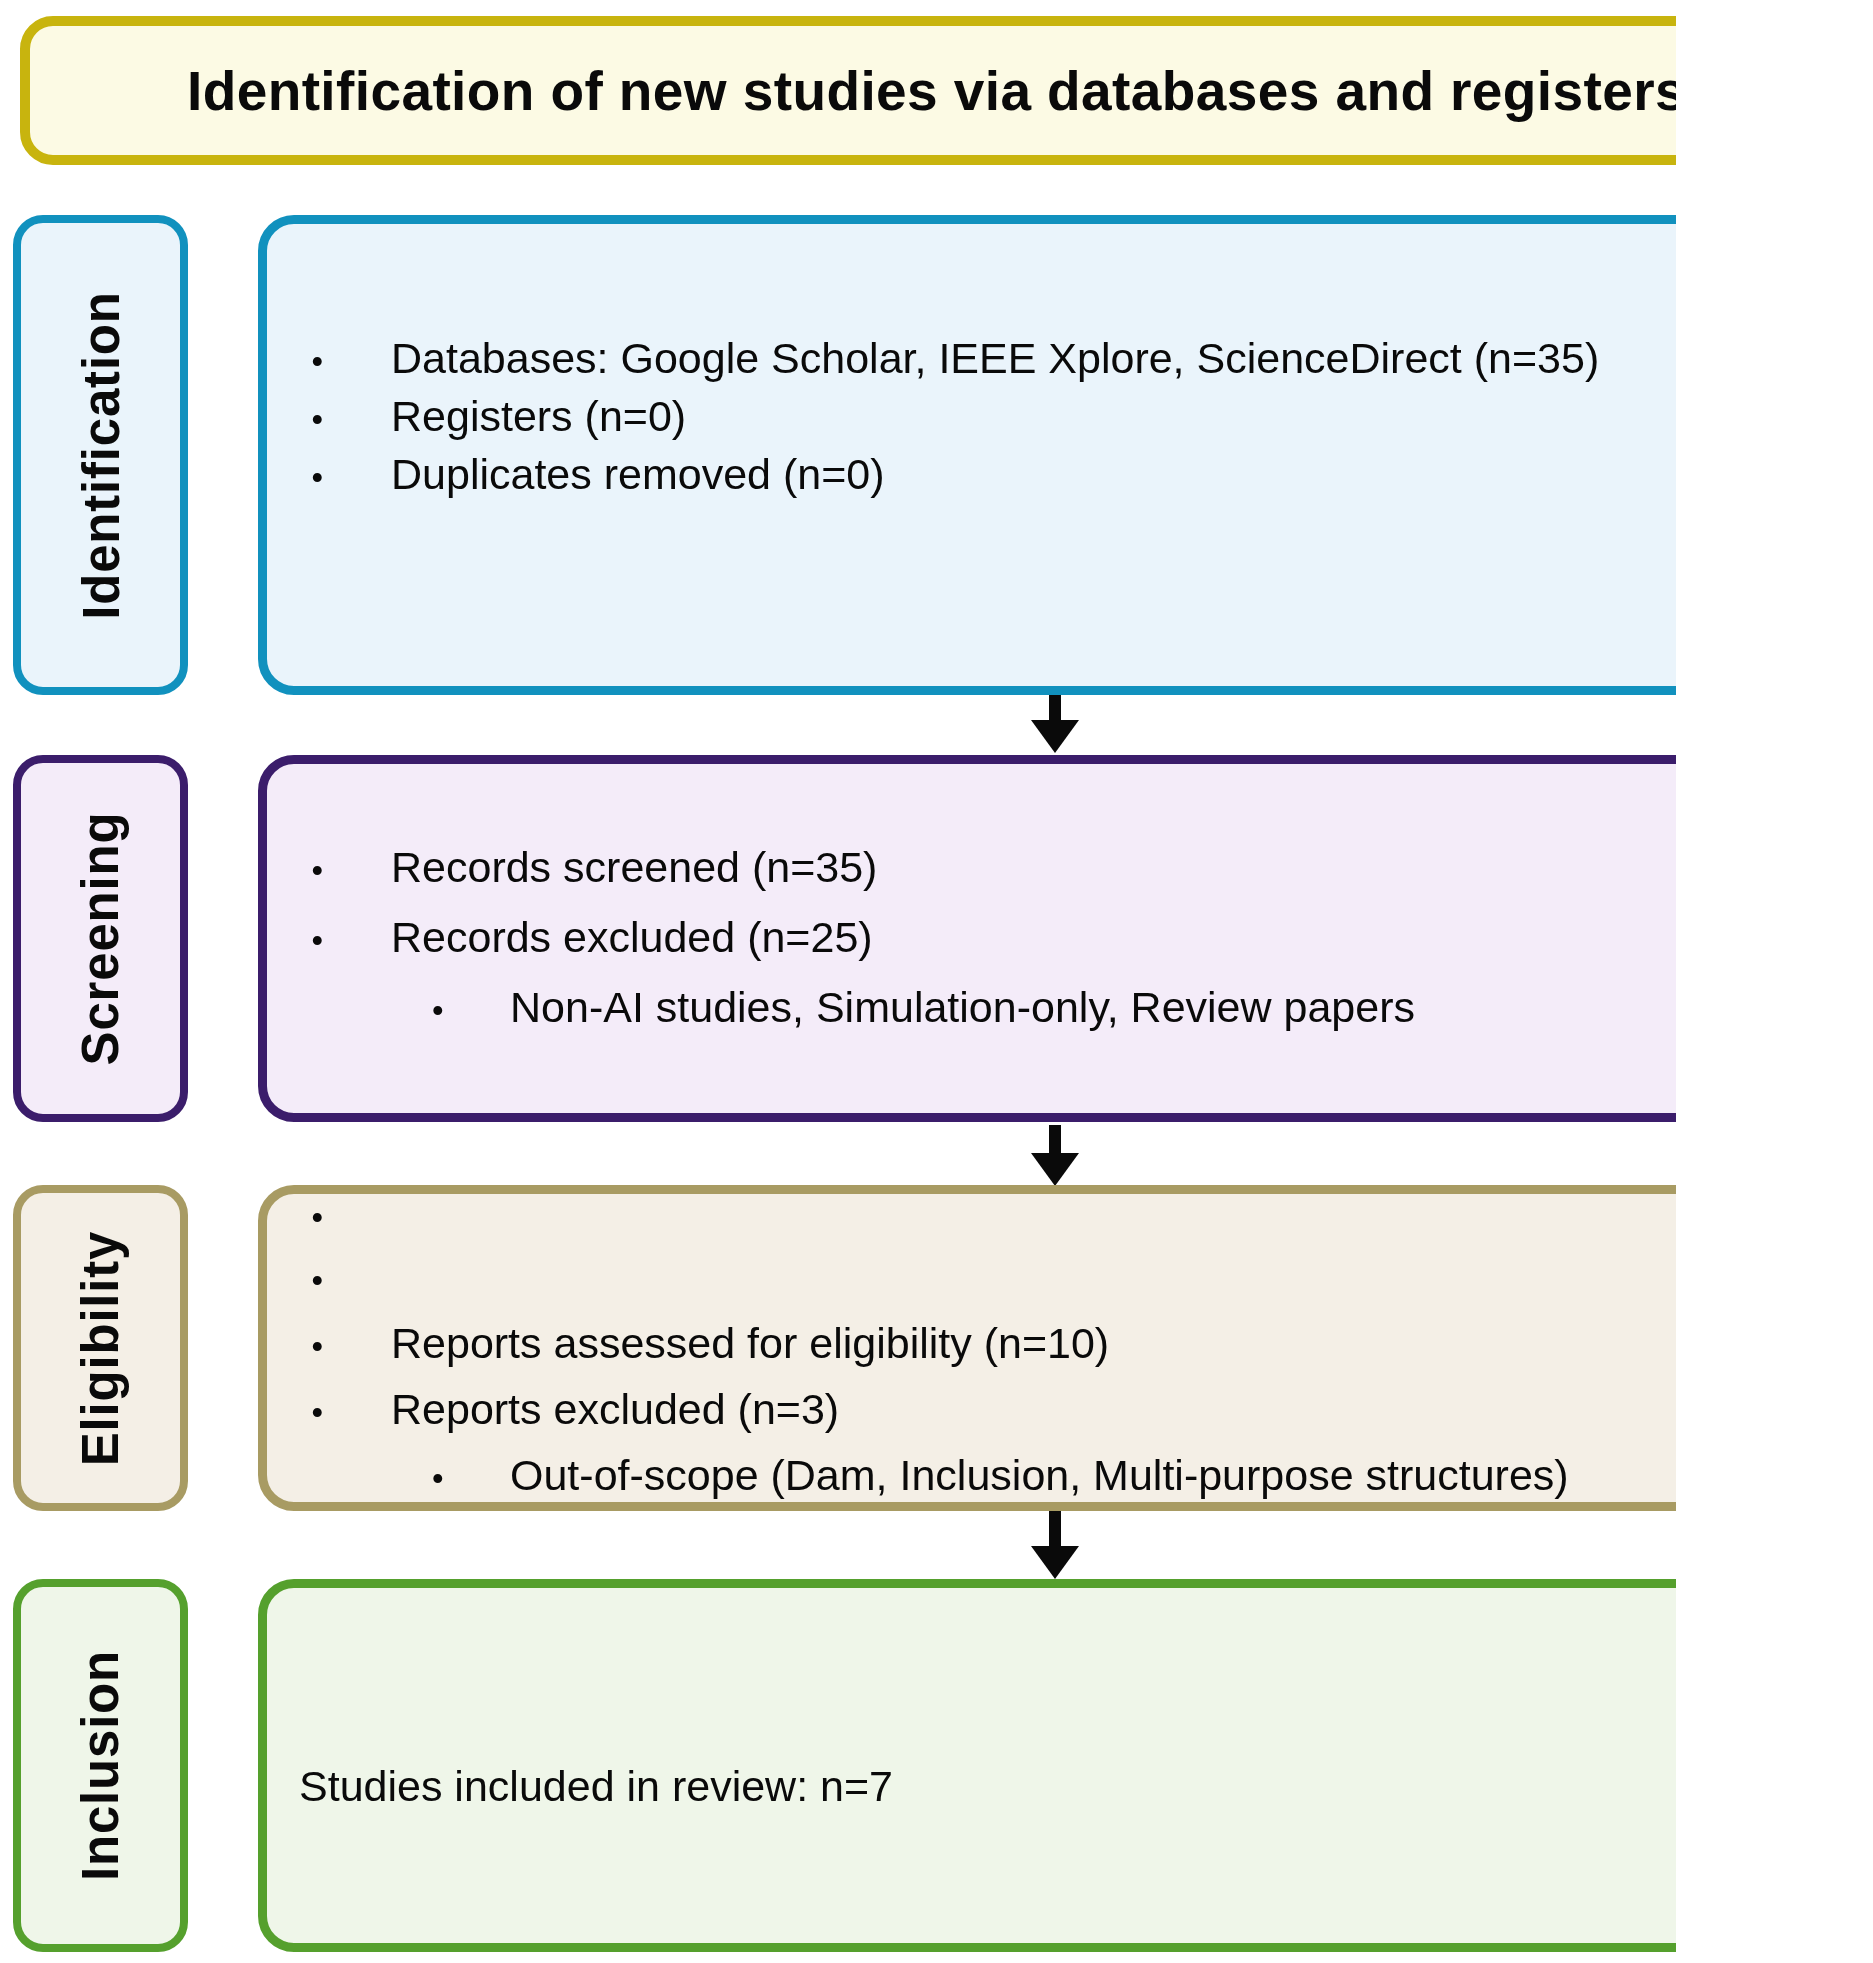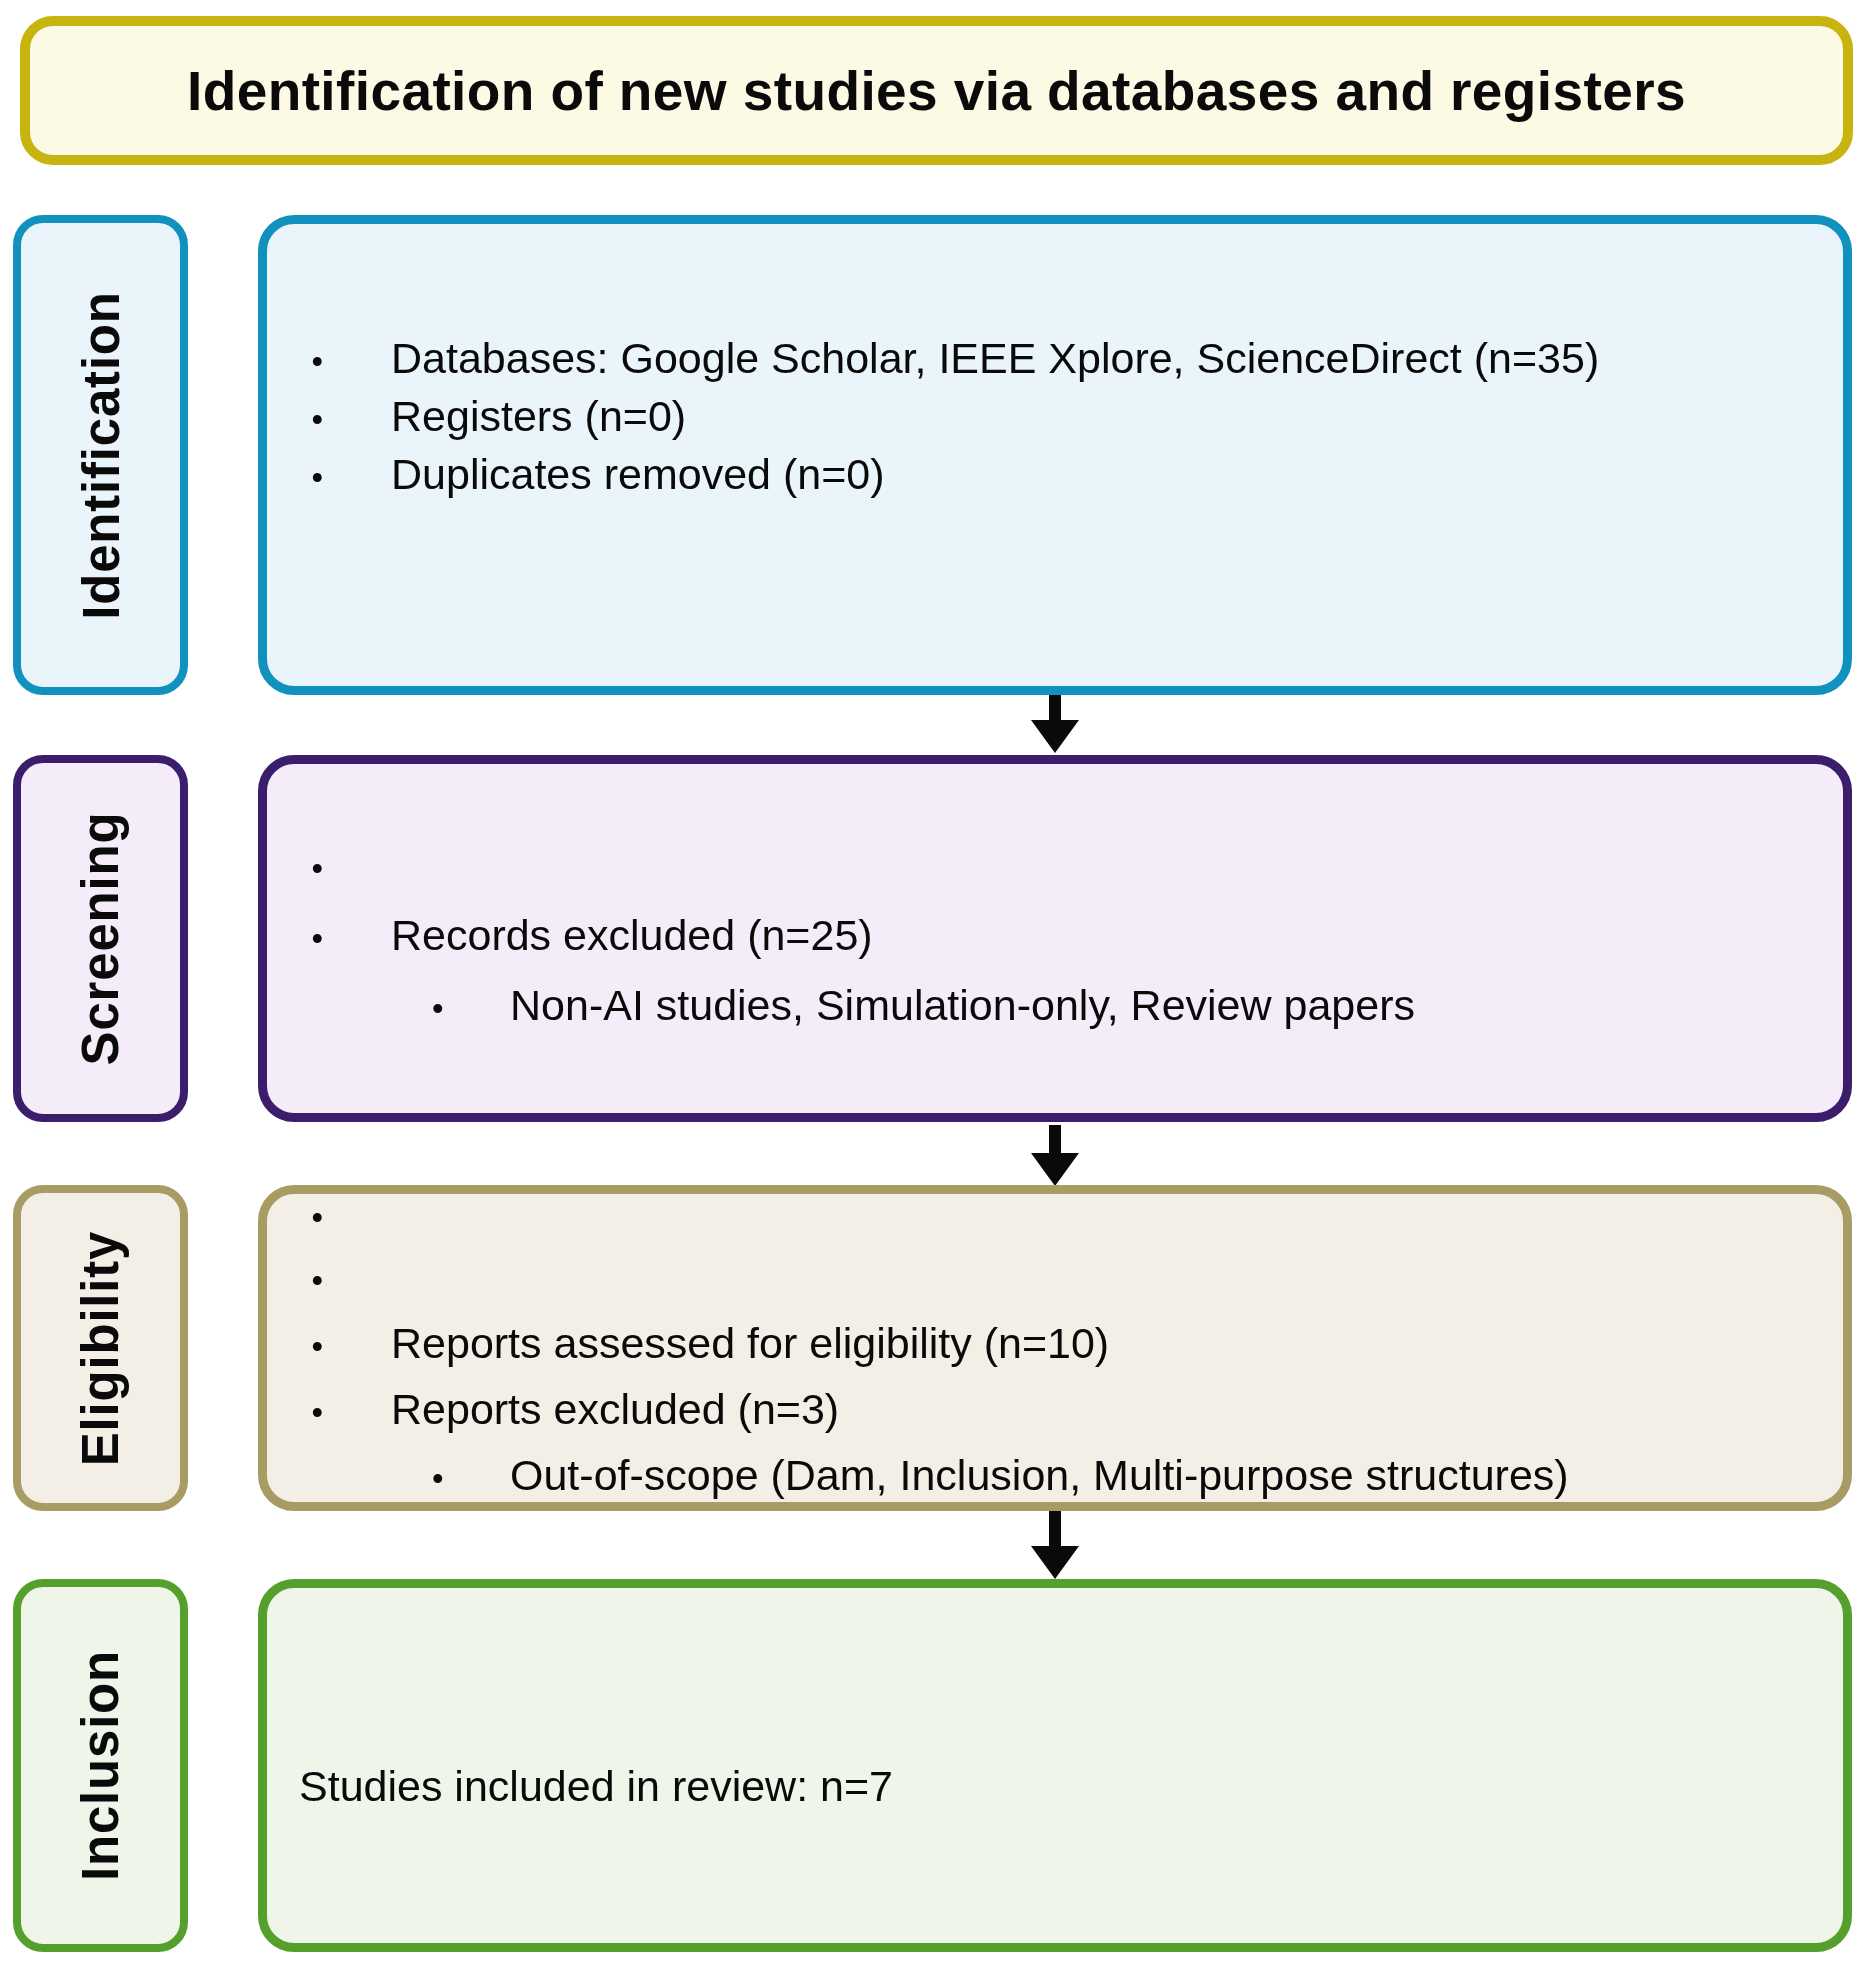--- a/index.html
+++ b/index.html
@@ -2,21 +2,21 @@
 <html style="font-size:12.6px"><head>
 <meta charset="utf-8">
 <style>
   * { margin:0; padding:0; box-sizing:border-box; }
   html,body { background:#ffffff; }
   body {
     width:1873px; height:1963px;
     font-family:"Liberation Sans","DejaVu Sans",sans-serif;
     color:#0a0a0a;
   }
-  .canvas { position:relative; width:1873px; height:1963px; background:#ffffff; overflow:hidden; }
+  .canvas { position:relative; width:1676px; height:1963px; background:#ffffff; overflow:hidden; }
 
   
   .title-box {
     position:absolute; left:20px; top:16px; width:1833px; height:149px;
     border:10.3px solid var(--border); background:var(--bg);
     border-radius:33px;
     display:flex; align-items:center; justify-content:center;
   }
   .title-box .title-text {
     font-size:55px; font-weight:bold; letter-spacing:0.4px; white-space:nowrap;
@@ -112,20 +112,21 @@
     <div class="stem"></div>
     <div class="head"></div>
   </div>
 
   <div class="stage-label r2l" style="--border: #3B1D6B; --bg: #F4ECF9;">
     <span class="rot">Screening</span>
   </div>
   <div class="stage-content r2c" style="--border: #3B1D6B; --bg: #F4ECF9;">
       <div class="bullet-line lvl1">
         <span class="dot">•</span>
+        <span class="txt">Records screened (n=35)</span>
       </div>
       <div class="bullet-line lvl1">
         <span class="dot">•</span>
         <span class="txt">Records excluded (n=25)</span>
       </div>
       <div class="bullet-line lvl2">
         <span class="dot">•</span>
         <span class="txt">Non-AI studies, Simulation-only, Review papers</span>
       </div>
     </div>

